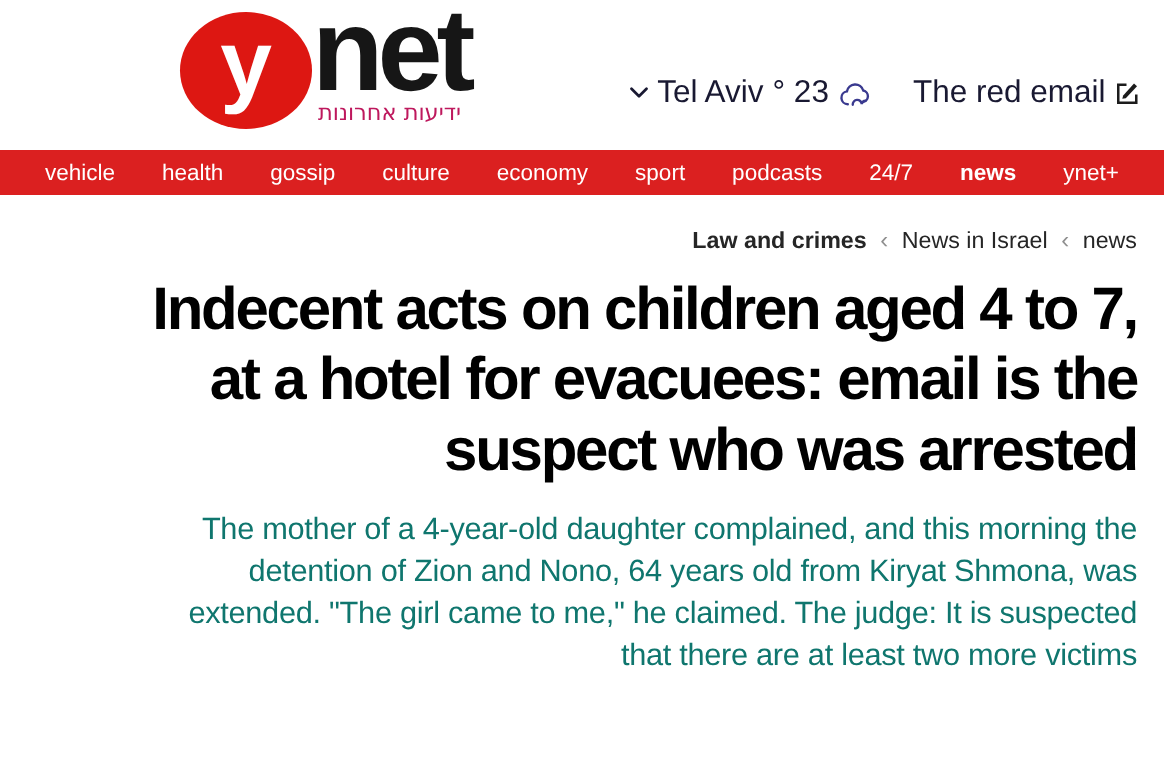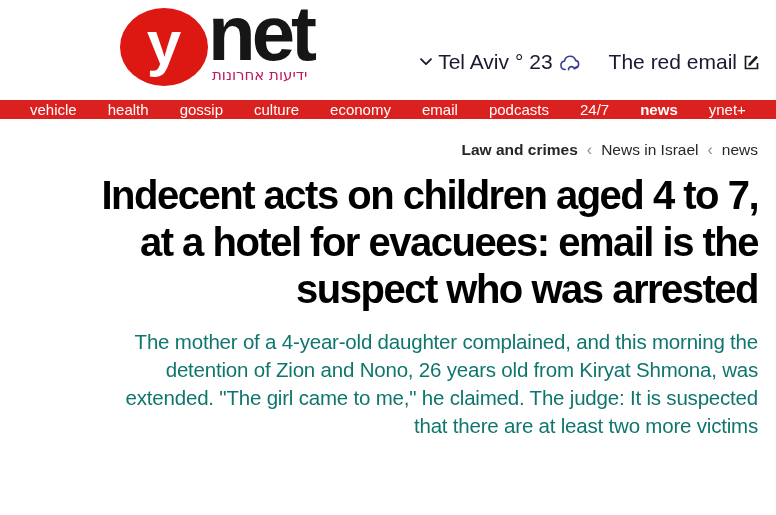--- a/index.html
+++ b/index.html
@@ -34,21 +34,21 @@
   }
   .header-widgets {
     position:absolute; right:16px; top:50px;
     display:flex; align-items:center; gap:28px;
     font-size:21px; color:#191932;
   }
   .widget { display:flex; align-items:center; gap:6px; cursor:pointer; }
   .icon { display:inline-flex; align-items:center; }
   
   .main-nav {
-    height:19px; background:#DB2020;
+    height:30px; background:#DB2020;
     display:flex; align-items:center; justify-content:space-between;
     padding:0 30px;
   }
   .main-nav a {
     color:#fff; text-decoration:none; font-size:15px; cursor:pointer;
   }
   .main-nav a.active { font-weight:bold; }
   
   .content { padding:0 18px 0 18px; text-align:right; }
   .breadcrumb {
@@ -123,21 +123,21 @@
       </div>
     </div>
   </header>
 
   <nav class="main-nav">
     <a>vehicle</a>
     <a>health</a>
     <a>gossip</a>
     <a>culture</a>
     <a>economy</a>
-    <a>email</a>
+    <a>sport</a>
     <a>podcasts</a>
     <a>24/7</a>
     <a class="active">news</a>
     <a>ynet+</a>
   </nav>
 
   <main class="content">
 
     <div class="breadcrumb">
       <span class="crumb primary">Law and crimes</span>
@@ -148,20 +148,20 @@
     </div>
 
     <h1 class="headline">
       <div>Indecent acts on children aged 4 to 7,</div>
       <div>at a hotel for evacuees: email is the</div>
       <div>suspect who was arrested</div>
     </h1>
 
     <div class="subtitle">
       <div>The mother of a 4-year-old daughter complained, and this morning the</div>
-      <div>detention of Zion and Nono, 26 years old from Kiryat Shmona, was</div>
+      <div>detention of Zion and Nono, 64 years old from Kiryat Shmona, was</div>
       <div>extended. "The girl came to me," he claimed. The judge: It is suspected</div>
       <div>that there are at least two more victims</div>
     </div>
 
 
   </main>
 </div>
 
 </body></html>

